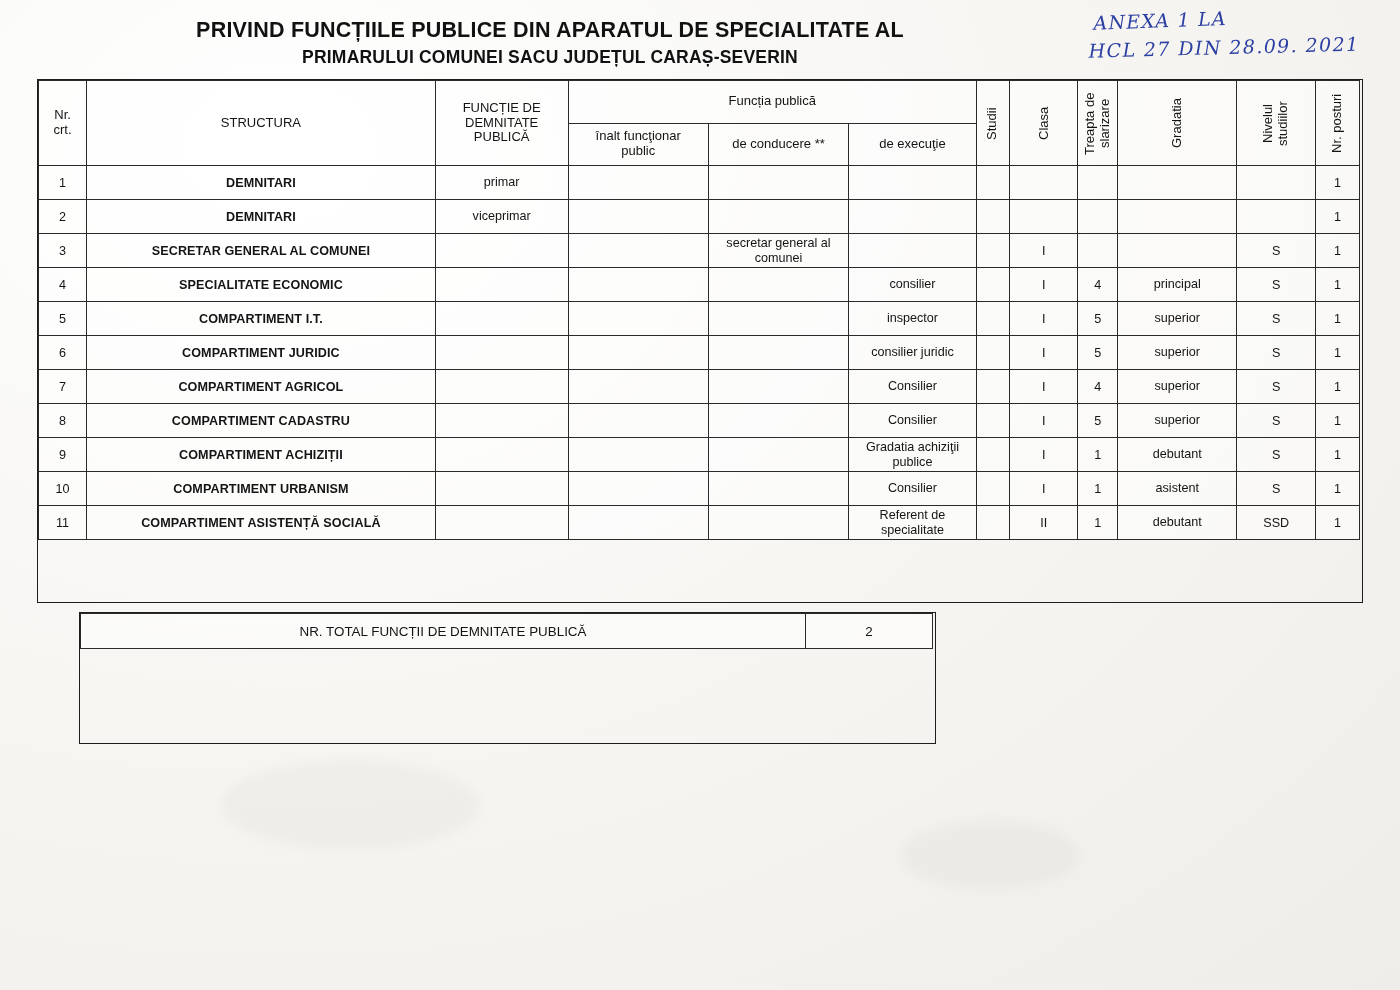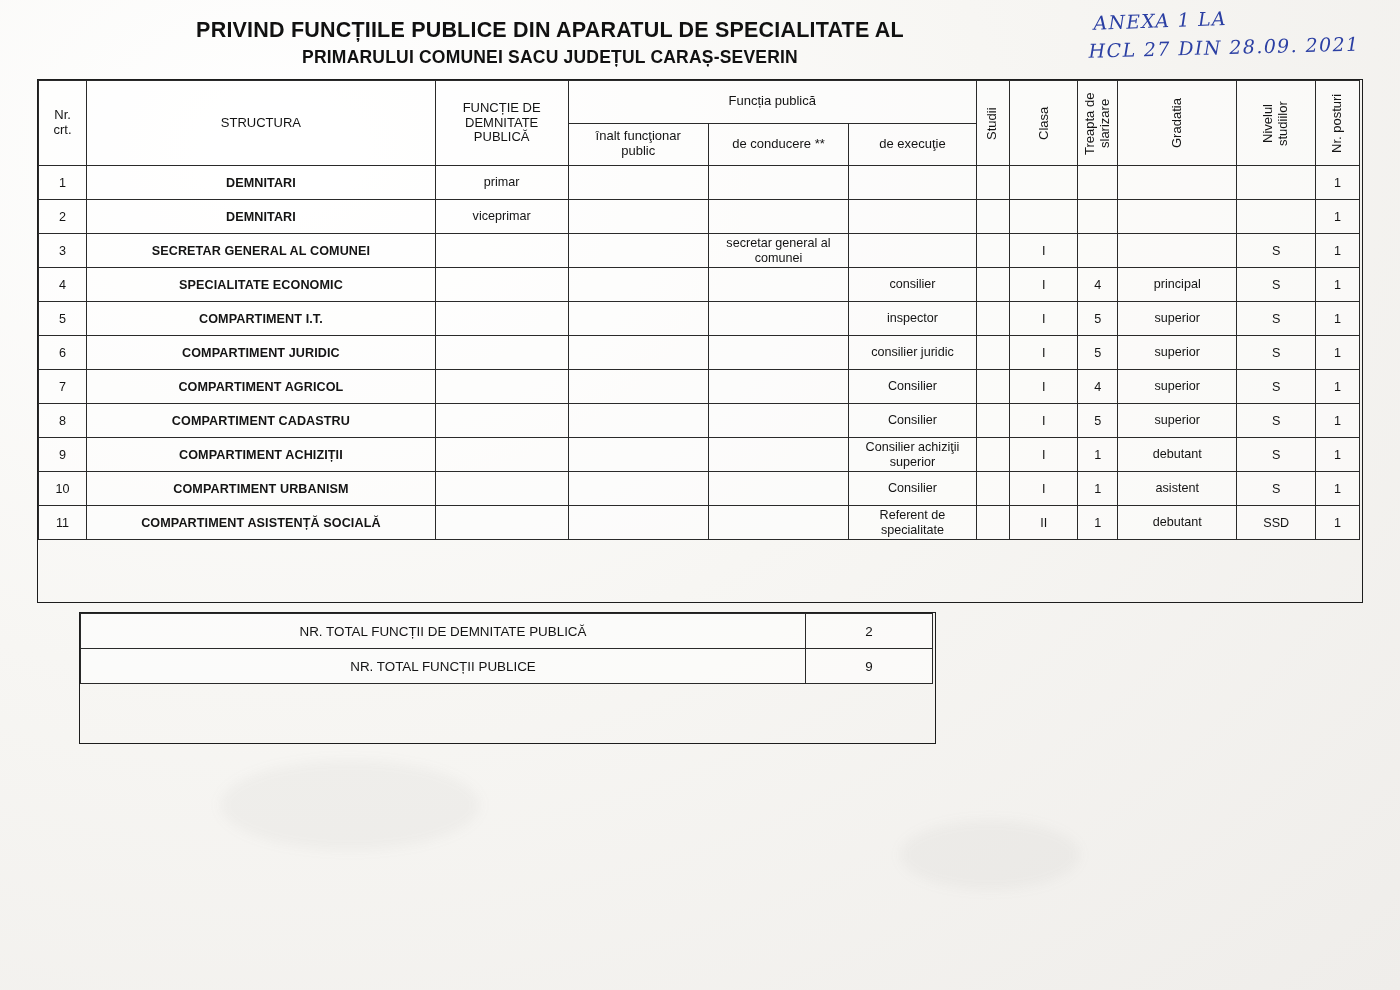--- a/index.html
+++ b/index.html
@@ -349,21 +349,21 @@
         <td class="cell-small">superior</td>
         <td>S</td>
         <td>1</td>
       </tr>
       <tr>
         <td class="row-num">9</td>
         <td class="structura">COMPARTIMENT ACHIZIȚII</td>
         <td class="cell-small"></td>
         <td class="cell-small"></td>
         <td class="cell-small"></td>
-        <td class="cell-small">Consilier achiziţii superior</td>
+        <td class="cell-small">Gradatia achiziţii publice</td>
         <td></td>
         <td>I</td>
         <td>1</td>
         <td class="cell-small">debutant</td>
         <td>S</td>
         <td>1</td>
       </tr>
       <tr>
         <td class="row-num">10</td>
         <td class="structura">COMPARTIMENT URBANISM</td>
@@ -396,22 +396,18 @@
   </table>
 
   <div class="frame-main"></div>
 
   <table class="totals">
     <tbody>
       <tr>
         <td class="label">NR. TOTAL FUNCȚII DE DEMNITATE PUBLICĂ</td>
         <td class="value">2</td>
       </tr>
-      <tr>
-        <td class="label">NR. TOTAL FUNCȚII PUBLICE</td>
-        <td class="value">9</td>
-      </tr>
     </tbody>
   </table>
 
   <div class="frame-totals"></div>
 
 </div>
 
 </body></html>

